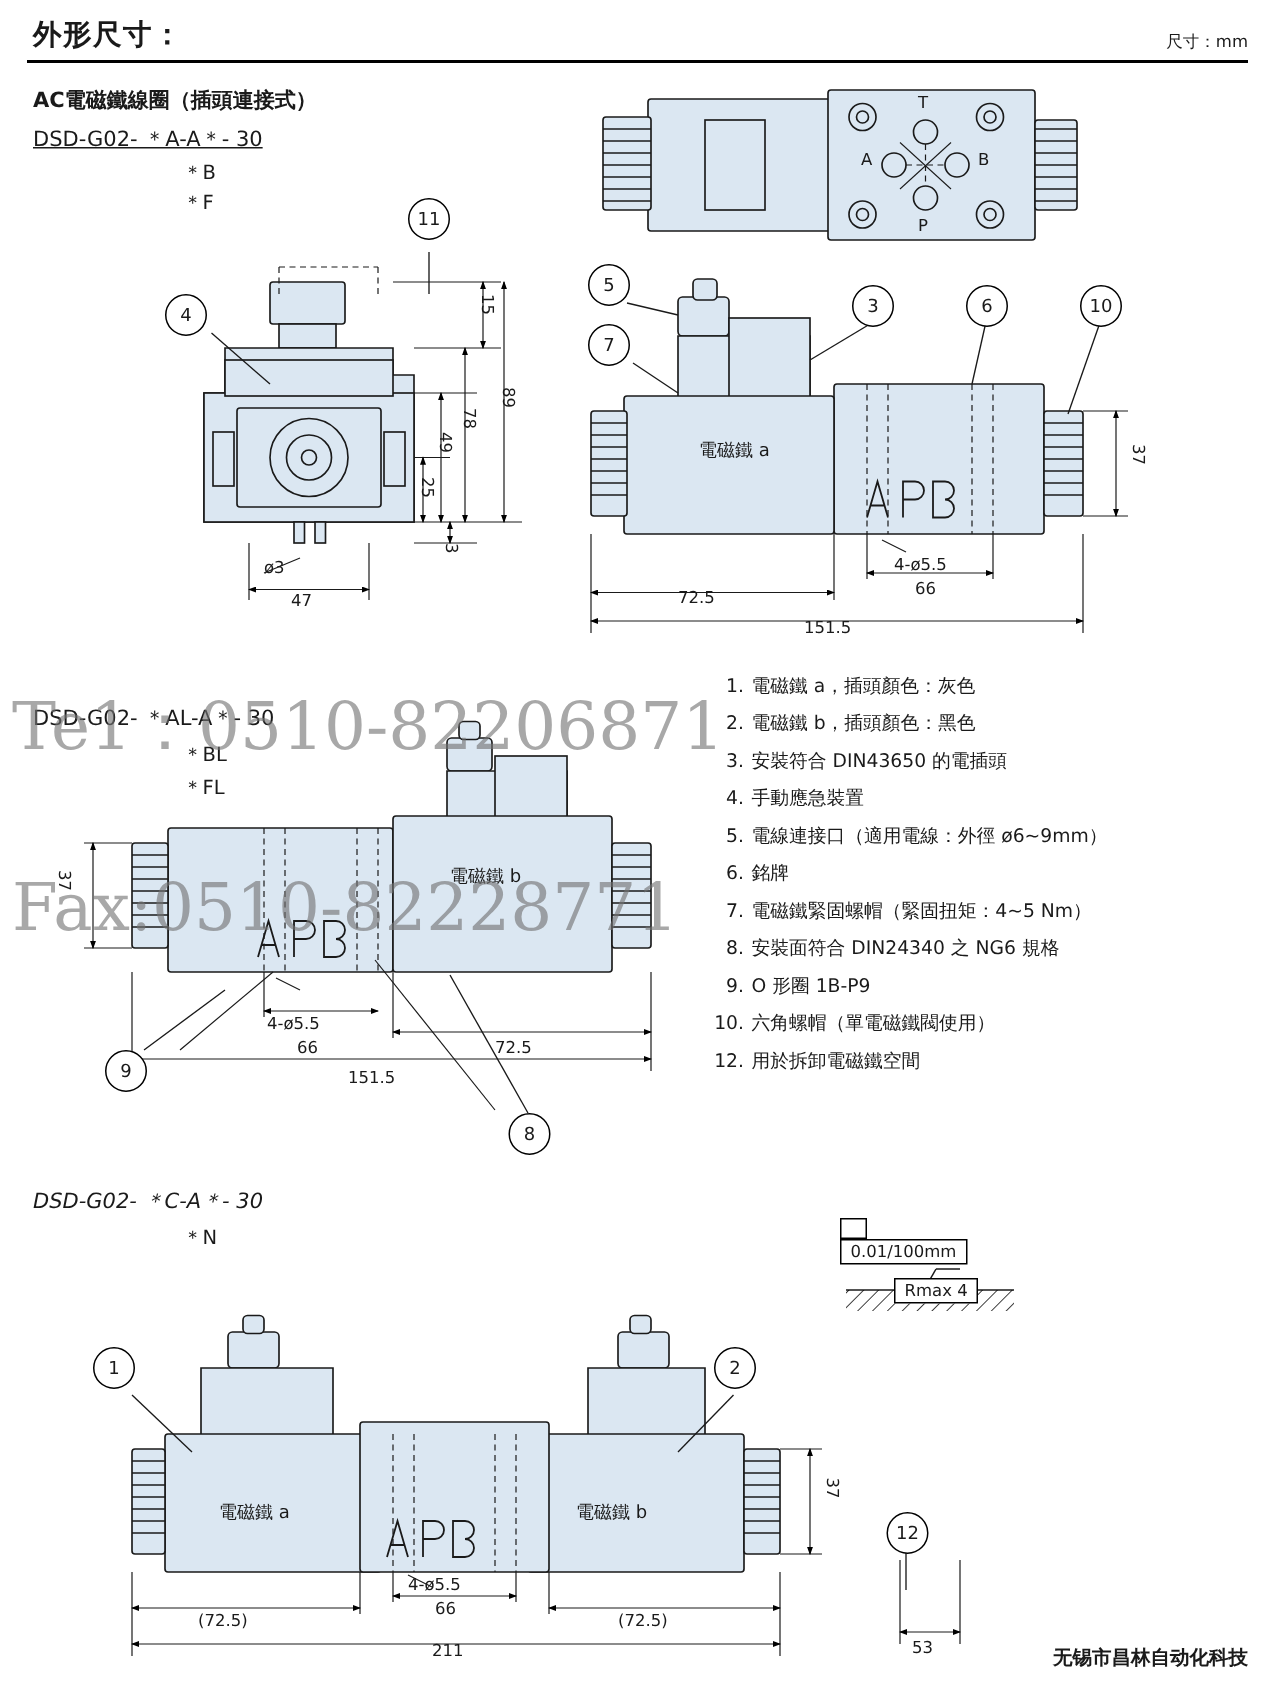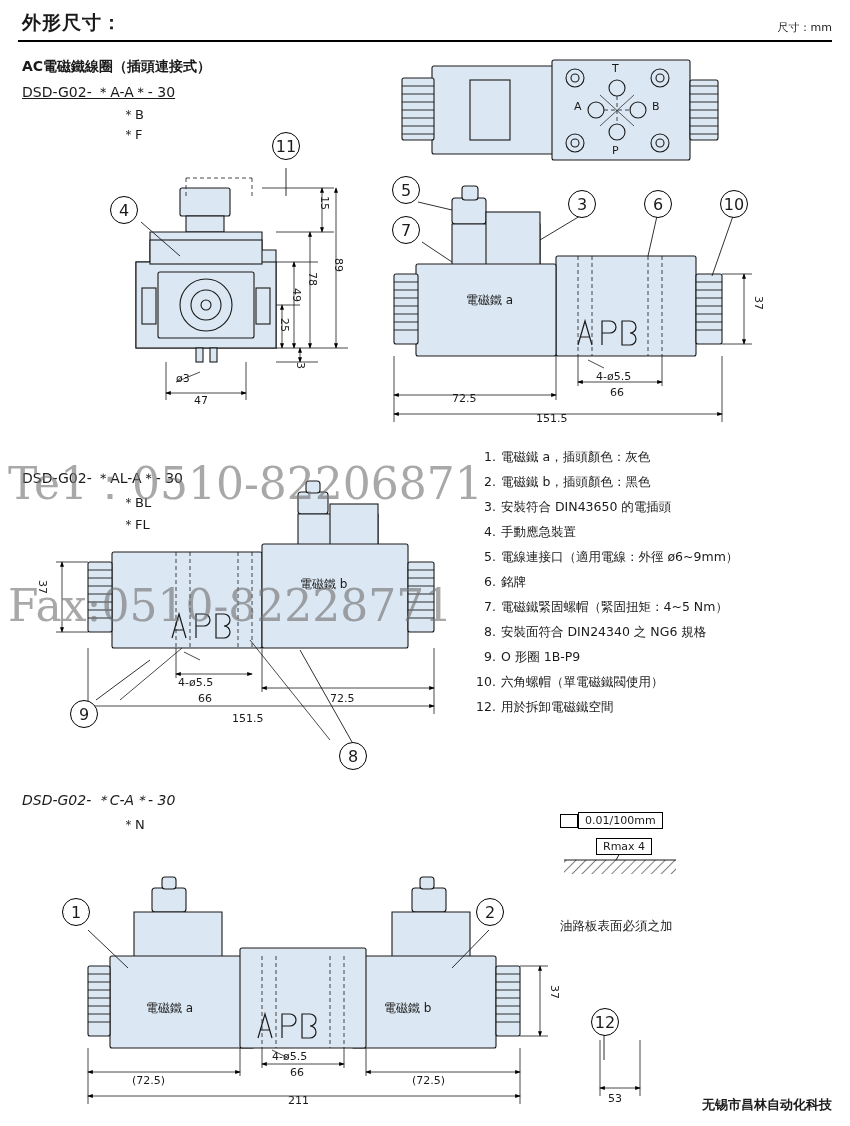--- a/index.html
+++ b/index.html
@@ -15,21 +15,21 @@
   #header-unit{right:18px;top:20px;font-size:11px;text-align:center;}
   #header-rule{left:18px;top:40px;width:814px;height:2px;background:#000;}
   
   .sec-title{font-size:14px;font-weight:bold;}
   .model{font-size:14px;}
   .model-sub{font-size:13px;}
   
   .bubble{
     width:26px;height:26px;border:1.3px solid #000;border-radius:50%;
     display:flex;align-items:center;justify-content:center;
-    font-size:16px;background:#fff;z-index:5;
+    font-size:12px;background:#fff;z-index:5;
   }
   
   .dim{font-size:11px;}
   .dimv{font-size:11px;writing-mode:vertical-rl;text-orientation:mixed;}
   
   #notes{left:470px;top:444px;width:370px;font-size:12.5px;line-height:25px;}
   #notes .n{display:flex;}
   #notes .n .num{width:26px;flex:none;text-align:right;padding-right:5px;}
   #notes .n .txt{flex:1;}
   #notes .cont{padding-left:26px;}
@@ -467,28 +467,27 @@
       <span class="num">10.</span>
       <span class="txt">六角螺帽（單電磁鐵閥使用）</span>
     </div>
   <div class="n">
       <span class="num">12.</span>
       <span class="txt">用於拆卸電磁鐵空間</span>
     </div>
 </div>
 
 <div class="abs" id="finish-box">
-  <div style="display:flex;align-items:center;gap:0;">
+  <div style="display:flex;align-items:flex-start;gap:0;flex-direction:column;">
     <span style="border:1px solid #000;width:16px;height:12px;display:inline-block;background:#fff;"></span>
     <span class="fin-rect">0.01/100mm</span>
   </div>
   <div style="margin-left:36px;margin-top:6px;">
     <span class="fin-rect">Rmax 4</span>
   </div>
 </div>
 <div class="abs" id="finish-note">
-  <div>油路板表面必須之加</div>
 </div>
 
 <div class="wm" id="wm1">Te1：0510-82206871</div>
 <div class="wm" id="wm2">Fax:0510-82228771</div>
 
 <div class="abs" id="footer-company">无锡市昌林自动化科技</div>
 
 </body></html>

